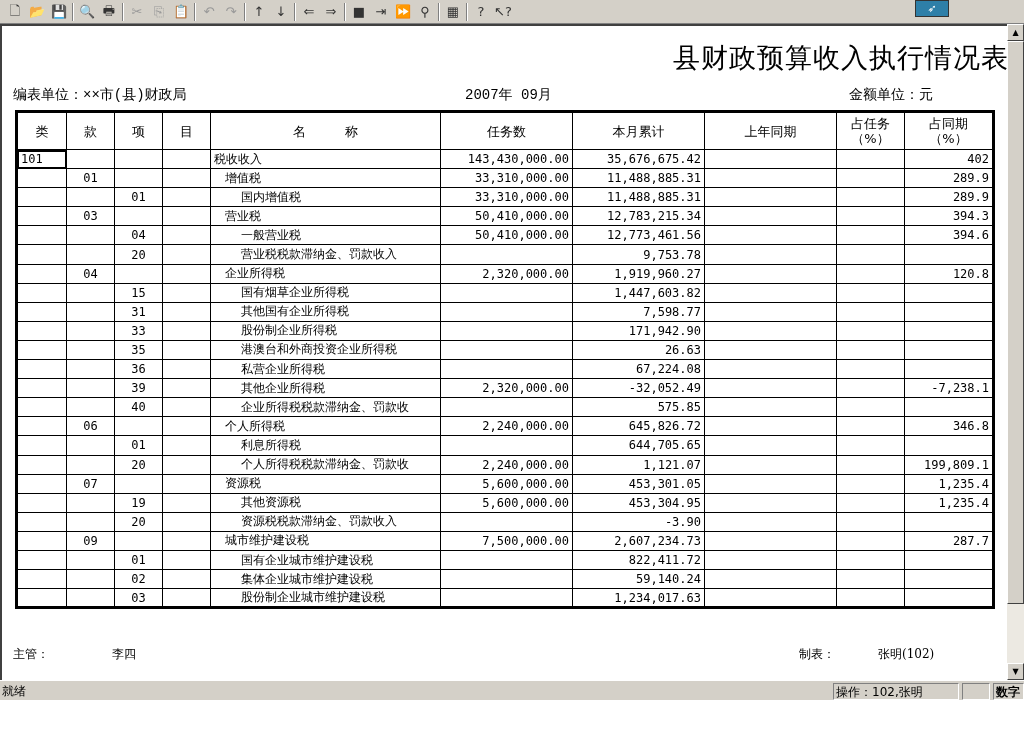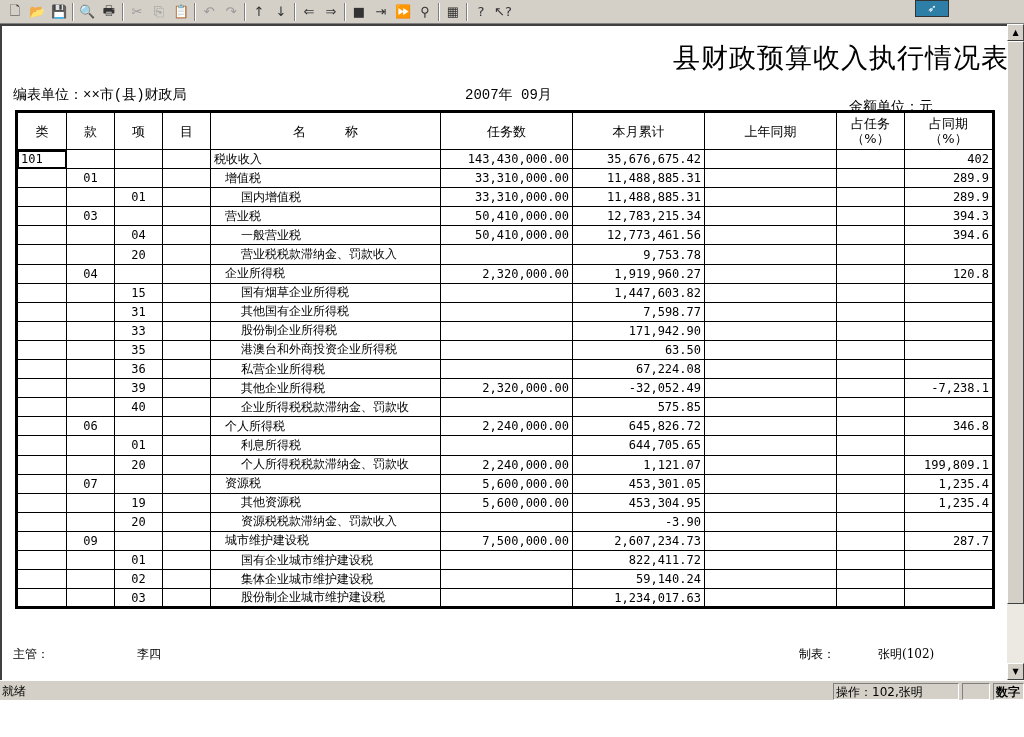--- a/index.html
+++ b/index.html
@@ -81,21 +81,21 @@
     <div class="tb-sep"></div>
     <div class="tb-btn">?</div>
     <div class="tb-btn">↖?</div>
   </div>
 <div class="logo">➶</div>
 
 <div class="doc-area">
   <div class="report-title">县财政预算收入执行情况表</div>
   <div class="meta" style="left:11px;">编表单位：××市(县)财政局</div>
   <div class="meta" style="left:463px;">2007年 09月</div>
-  <div class="meta" style="left:847px;margin-top:12px;">金额单位：元</div>
+  <div class="meta" style="left:847px;">金额单位：元</div>
 
   <table class="report">
     <colgroup>
       <col style="width:50px">
         <col style="width:48px">
         <col style="width:48px">
         <col style="width:48px">
       <col style="width:230px">
         <col style="width:132px">
         <col style="width:132px">
@@ -240,21 +240,21 @@
           <td class="r"></td>
           <td class="r"></td>
         </tr>
         <tr>
           <td class="c"></td>
           <td class="c"></td>
           <td class="c">35</td>
           <td class="c"></td>
           <td class="name l3">港澳台和外商投资企业所得税</td>
           <td class="r"></td>
-          <td class="r">63.50</td>
+          <td class="r">26.63</td>
           <td class="r"></td>
           <td class="r"></td>
           <td class="r"></td>
         </tr>
         <tr>
           <td class="c"></td>
           <td class="c"></td>
           <td class="c">36</td>
           <td class="c"></td>
           <td class="name l3">私营企业所得税</td>
@@ -405,21 +405,21 @@
           <td class="r"></td>
           <td class="r">1,234,017.63</td>
           <td class="r"></td>
           <td class="r"></td>
           <td class="r"></td>
         </tr>
       </tbody>
   </table>
 
   <div class="footer-line" style="left:11px;">主管：</div>
-  <div class="footer-line" style="left:110px;margin-left:25px;">李四</div>
+  <div class="footer-line" style="left:110px;">李四</div>
   <div class="footer-line" style="left:797px;">制表：</div>
   <div class="footer-line" style="left:876px;text-align:right;">张明(102)</div>
 </div>
 
 <div class="vscroll">
   <div class="arrow" style="top:0;">▲</div>
   <div class="thumb"></div>
   <div class="arrow" style="top:639px;">▼</div>
 </div>
 

